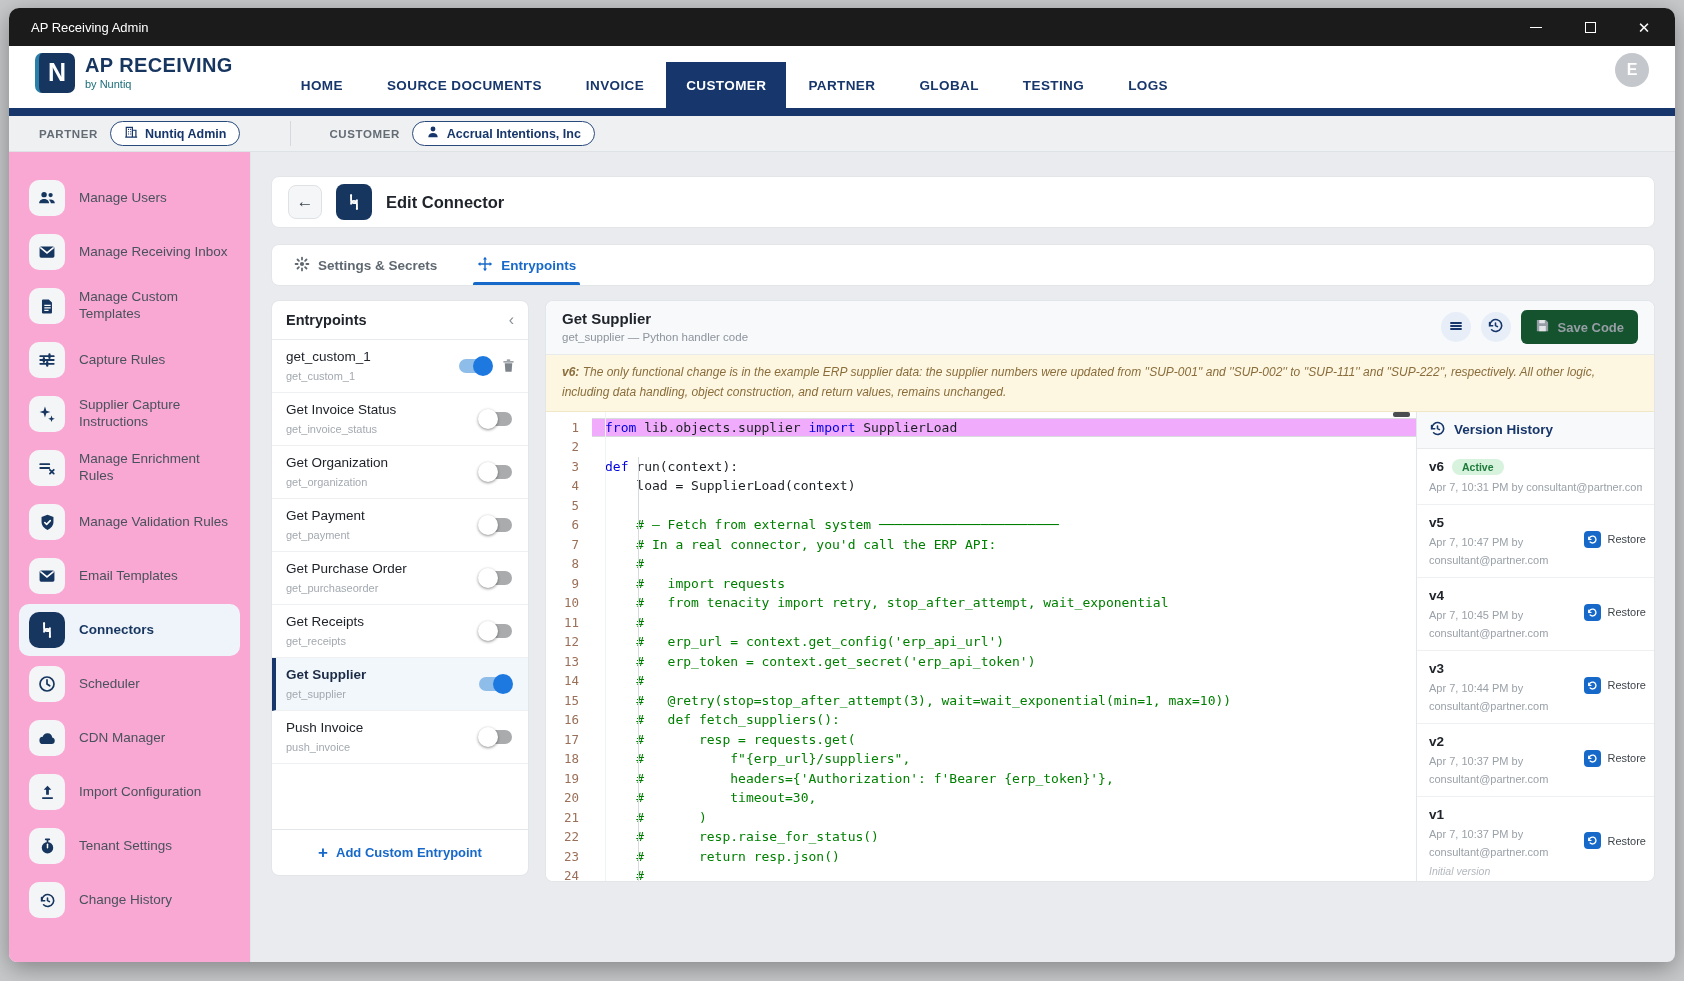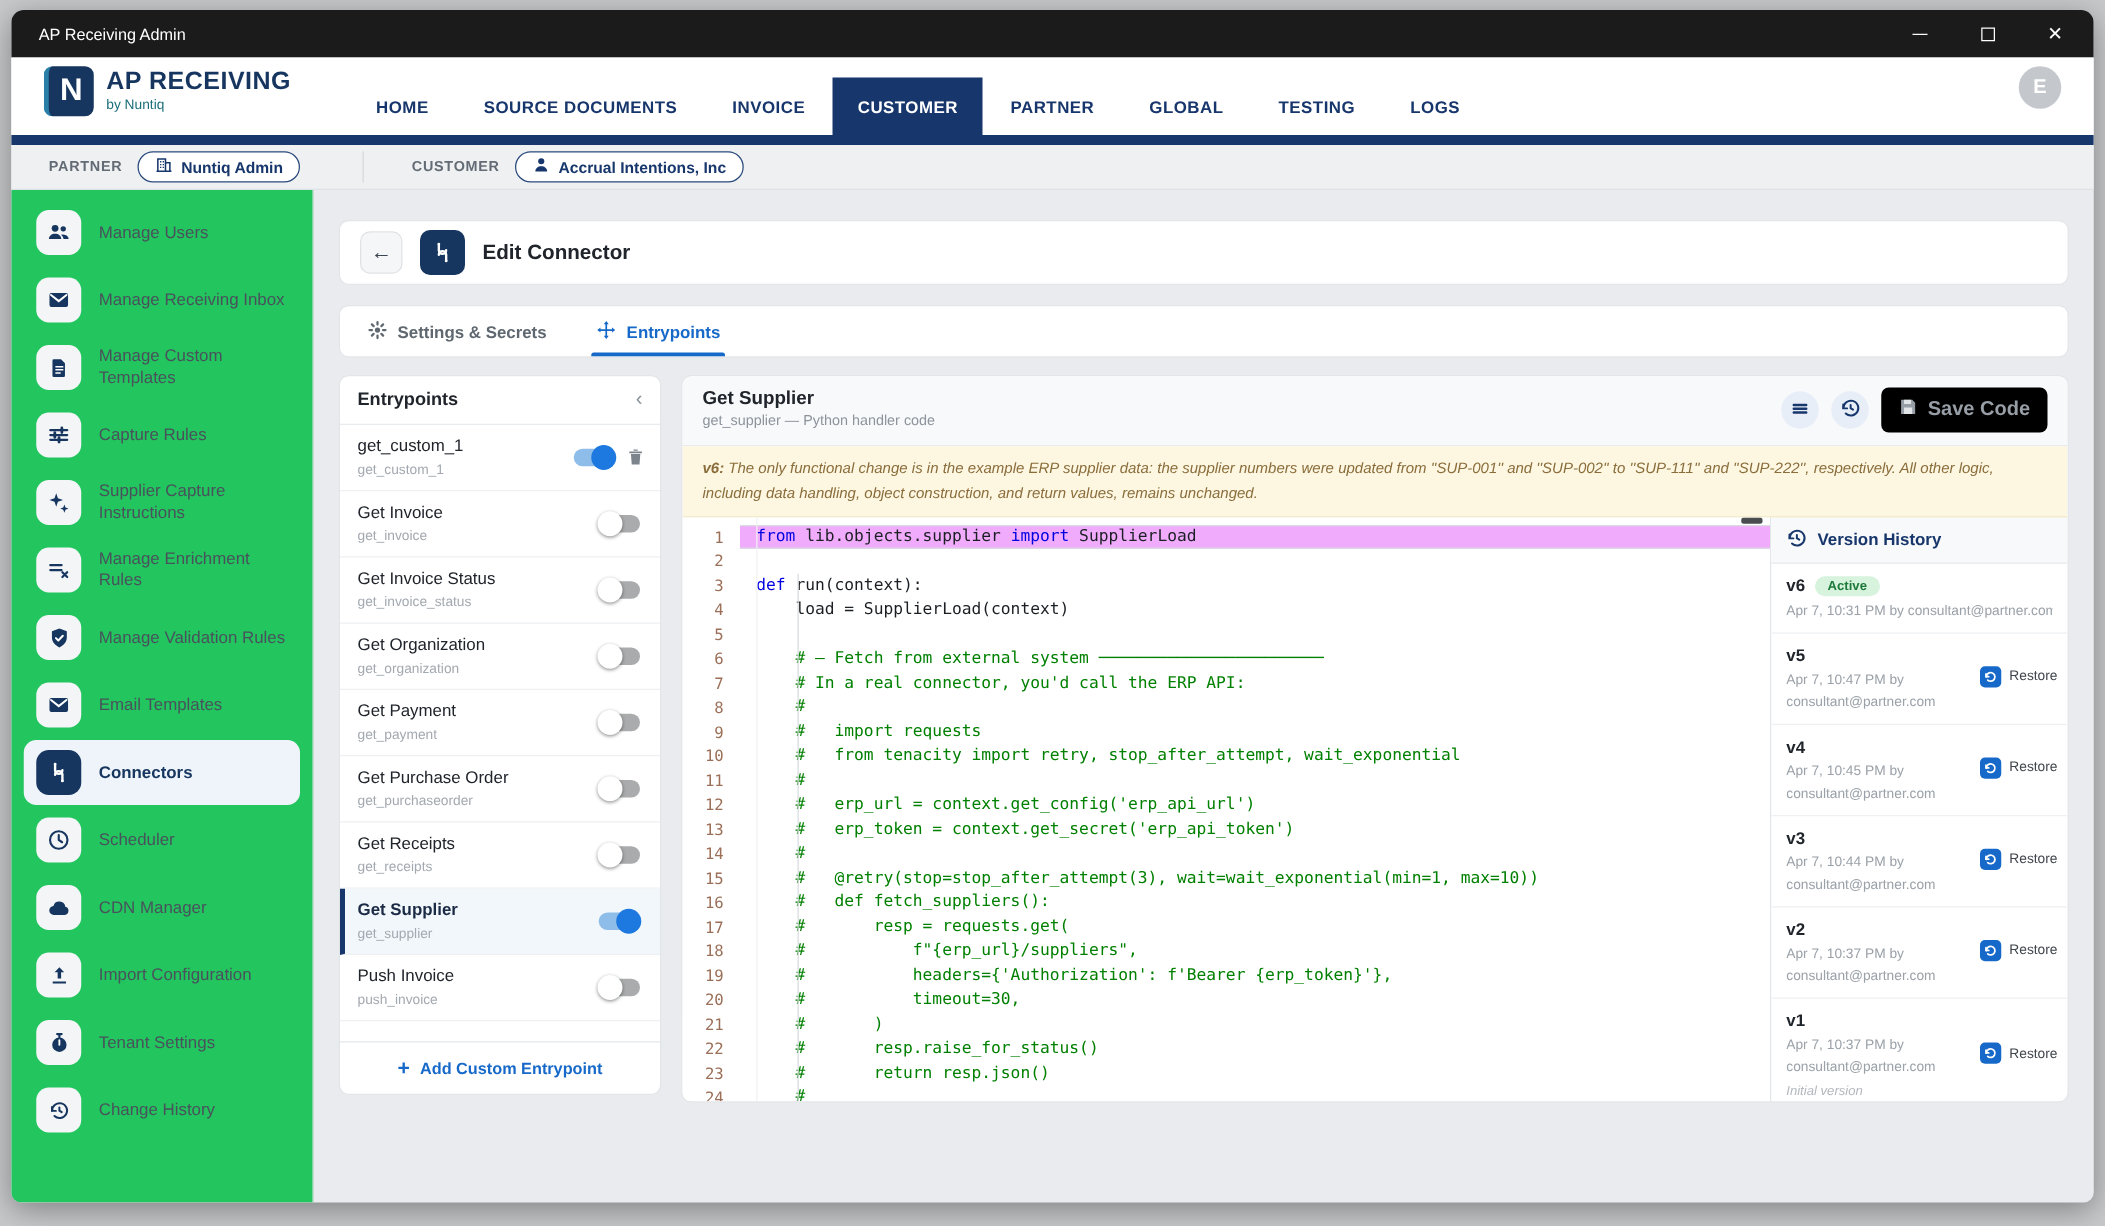--- a/index.html
+++ b/index.html
@@ -44,21 +44,21 @@
     align-items:center; padding:0 30px; gap:12px; flex:none; }
   .ctx-label { font-size:11.5px; font-weight:bold; letter-spacing:.6px; color:#636b74; }
   .chip { display:flex; align-items:center; gap:7px; border:1.5px solid #2a4a7c; border-radius:15px;
     background:#fff; padding:3px 13px; font-size:12.5px; font-weight:bold; color:#17366b; cursor:pointer; }
   .chip svg { flex:none; }
   .ctx-group2 { display:flex; align-items:center; gap:12px; margin-left:38px; padding-left:38px;
     border-left:1px solid #d6d9dc; }
 
   
   .body { flex:1; display:flex; min-height:0; }
-  .sidebar { width:242px; background:#22c55e; border-right:1px solid #e3e6e9; padding:8px 10px;
+  .sidebar { width:242px; background:#f9a8d4; border-right:1px solid #e3e6e9; padding:20px 10px;
     flex:none; overflow:hidden; }
   .sb-item { display:flex; align-items:center; gap:14px; padding:8px 10px; border-radius:10px;
     cursor:pointer; margin-bottom:2px; }
   .sb-tile { width:36px; height:36px; border-radius:10px; background:#f3f5f7; color:#16355f;
     display:flex; align-items:center; justify-content:center; flex:none; }
   .sb-label { font-size:13.5px; color:#49525c; line-height:1.25; max-width:150px; }
   .sb-item.active { background:#eef4fa; }
   .sb-item.active .sb-tile { background:#16355f; color:#fff; }
   .sb-item.active .sb-label { color:#16355f; font-weight:bold; }
 
@@ -111,22 +111,22 @@
 
   
   .editor { flex:1; display:flex; flex-direction:column; min-width:0; overflow:hidden; }
   .ed-head { background:#f8f9fb; border-bottom:1px solid #e8eaec; padding:9px 16px 10px;
     display:flex; align-items:flex-start; border-radius:8px 8px 0 0; }
   .ed-title { font-size:15px; font-weight:bold; color:#20242b; }
   .ed-sub { font-size:11.5px; color:#8d949c; margin-top:4px; }
   .ed-actions { margin-left:auto; display:flex; align-items:center; gap:10px; }
   .icon-btn { width:30px; height:30px; border-radius:50%; background:#e7eef8; color:#17366b;
     display:flex; align-items:center; justify-content:center; cursor:pointer; border:none; }
-  .save-btn { display:flex; align-items:center; gap:8px; background:#000000; color:#979ea6;
-    border:none; border-radius:6px; padding:8px 14px; font-size:16px; font-weight:bold;
+  .save-btn { display:flex; align-items:center; gap:8px; background:#14532d; color:#979ea6;
+    border:none; border-radius:6px; padding:8px 14px; font-size:13px; font-weight:bold;
     font-family:"Liberation Sans",sans-serif; cursor:default;text-align:right; }
   .note { background:#fdf7e2; border-bottom:1px solid #f0e7c6; padding:8px 16px; font-size:12px;
     font-style:italic; color:#8a6d3b; line-height:1.65; }
   .note b { font-weight:bold; }
   .ed-body { flex:1; display:flex; min-height:0; }
 
   .code-area { flex:1; position:relative; overflow:hidden; padding-top:6px; background:#fff;
     font-family:"DejaVu Sans Mono", monospace; font-size:13px; }
   .code-line { display:flex; height:19.5px; line-height:19.5px; white-space:pre; }
   .ln { width:46px; flex:none; text-align:right; padding-right:13px; color:#9b6f58; font-size:12.5px; }
@@ -399,27 +399,20 @@
                 <div class="nm">get_custom_1</div>
                 <div class="cd">get_custom_1</div>
                 <span class="toggle on">
                   <span class="knob"></span>
                 </span>
                 <span class="trash"><svg width="15" height="15" viewBox="0 0 16 16" fill="currentColor">
                     <path d="M6.2 1.6h3.6v1.2H6.2z"></path>
                     <path d="M2.6 3.4h10.8v1.4H2.6z"></path>
                     <path d="M4 5.6h8l-.7 9H4.7z"></path>
                   </svg></span>
-              </div>
-              <div class="ep-item">
-                <div class="nm">Get Invoice</div>
-                <div class="cd">get_invoice</div>
-                <span class="toggle off">
-                  <span class="knob"></span>
-                </span>
               </div>
               <div class="ep-item">
                 <div class="nm">Get Invoice Status</div>
                 <div class="cd">get_invoice_status</div>
                 <span class="toggle off">
                   <span class="knob"></span>
                 </span>
               </div>
               <div class="ep-item">
                 <div class="nm">Get Organization</div>

